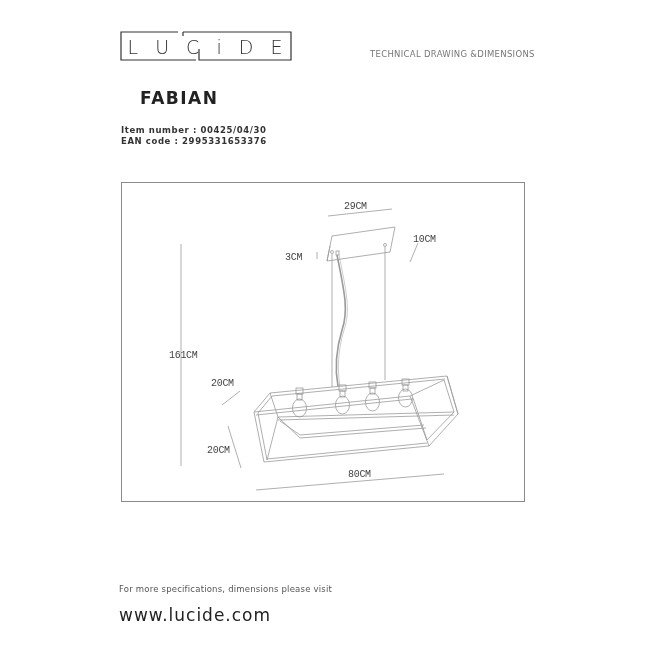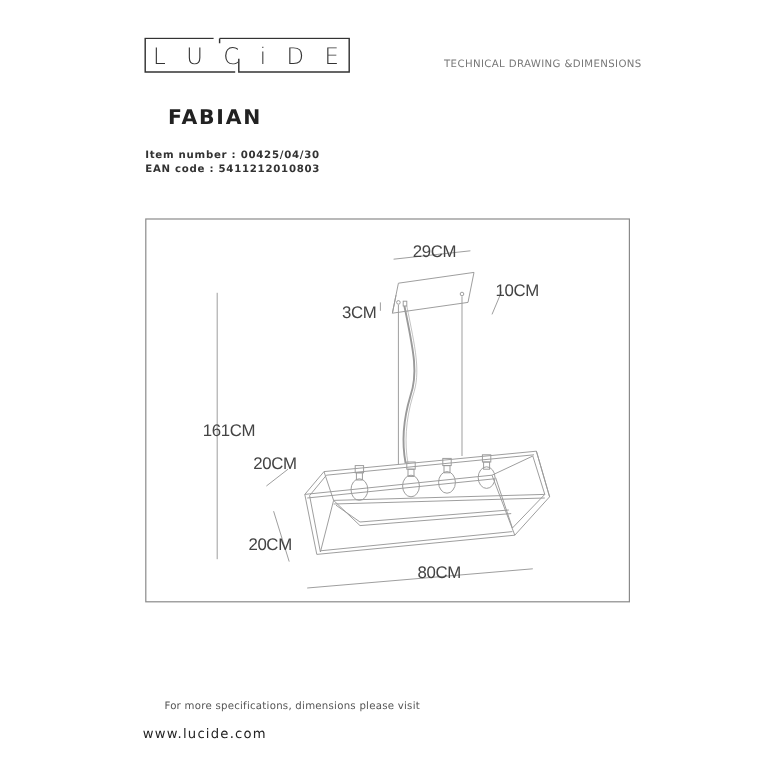--- a/index.html
+++ b/index.html
@@ -7,23 +7,23 @@
     .abs { position:absolute; }
     .logo-box { left:120px; top:31px; width:172px; height:30px; }
     .logo-letters { left:120px; top:33px; width:172px; height:28px; display:flex; justify-content:space-around; align-items:center; font-family:"DejaVu Sans", sans-serif; font-weight:300; font-size:19px; letter-spacing:2px; color:#333; }
     .header-tag { left:370px; top:29px; font-size:8.5px; color:#777; letter-spacing:0.3px;margin-top:20px; }
     .title { left:121px; top:88px; font-size:17px; font-weight:bold; letter-spacing:1.5px; color:#222;margin-left:19px; }
     .meta { left:121px; font-size:8.5px; font-weight:bold; color:#333; letter-spacing:0.6px; }
     .meta.item { top:125px; }
     .meta.ean { top:136px; }
     .frame { left:121px; top:182px; width:404px; height:320px; border:1.5px solid #8a8a8a; box-sizing:border-box; }
     .drawing { left:0; top:0; width:650px; height:650px; }
-    .dim { position:absolute; font-family:Liberation Sans, sans-serif; font-size:14px; color:#444; letter-spacing:-0.3px; }
-    .footer-note { left:137px; top:584px; font-size:8.5px; color:#555; letter-spacing:0.2px; }
-    .footer-url { left:119px; top:605px; font-size:11px; color:#222; letter-spacing:1px; }
+    .dim { position:absolute; font-family:Liberation Mono, monospace; font-size:10px; color:#444; letter-spacing:-0.3px; }
+    .footer-note { left:119px; top:584px; font-size:8.5px; color:#555; letter-spacing:0.2px; }
+    .footer-url { left:119px; top:605px; font-size:17px; color:#222; letter-spacing:1px; }
   </style>
 </head>
 <body>
 
 <svg class="abs logo-box" viewBox="0 0 172 30" width="172" height="30">
   <path d="M58,1 L1,1 L1,29 L76,29" fill="none" stroke="#333" stroke-width="1.2"></path>
   <path d="M63,1 L63,5" fill="none" stroke="#333" stroke-width="1.2"></path>
   <path d="M63,1 L171,1 L171,29 L79,29 L79,18" fill="none" stroke="#333" stroke-width="1.2"></path>
 </svg>
 <div class="abs logo-letters">
@@ -32,21 +32,21 @@
   <span>C</span>
   <span>i</span>
   <span>D</span>
   <span>E</span>
 </div>
 
 <div class="abs header-tag">TECHNICAL DRAWING &amp;DIMENSIONS</div>
 
 <div class="abs title">FABIAN</div>
 <div class="abs meta item">Item number : 00425/04/30</div>
-<div class="abs meta ean">EAN code : 5411212010803</div>
+<div class="abs meta ean">EAN code : 2995331653376</div>
 
 <div class="abs frame"></div>
 
 <svg class="abs drawing" viewBox="0 0 650 650" width="650" height="650">
   <g fill="none" stroke="#9a9a9a" stroke-width="0.8">
 
     <line x1="328" y1="216" x2="392" y2="209"></line>
 
     <polygon points="332,236 395,227 390,252 327,261"></polygon>
     <line x1="330" y1="246" x2="327" y2="261"></line>

